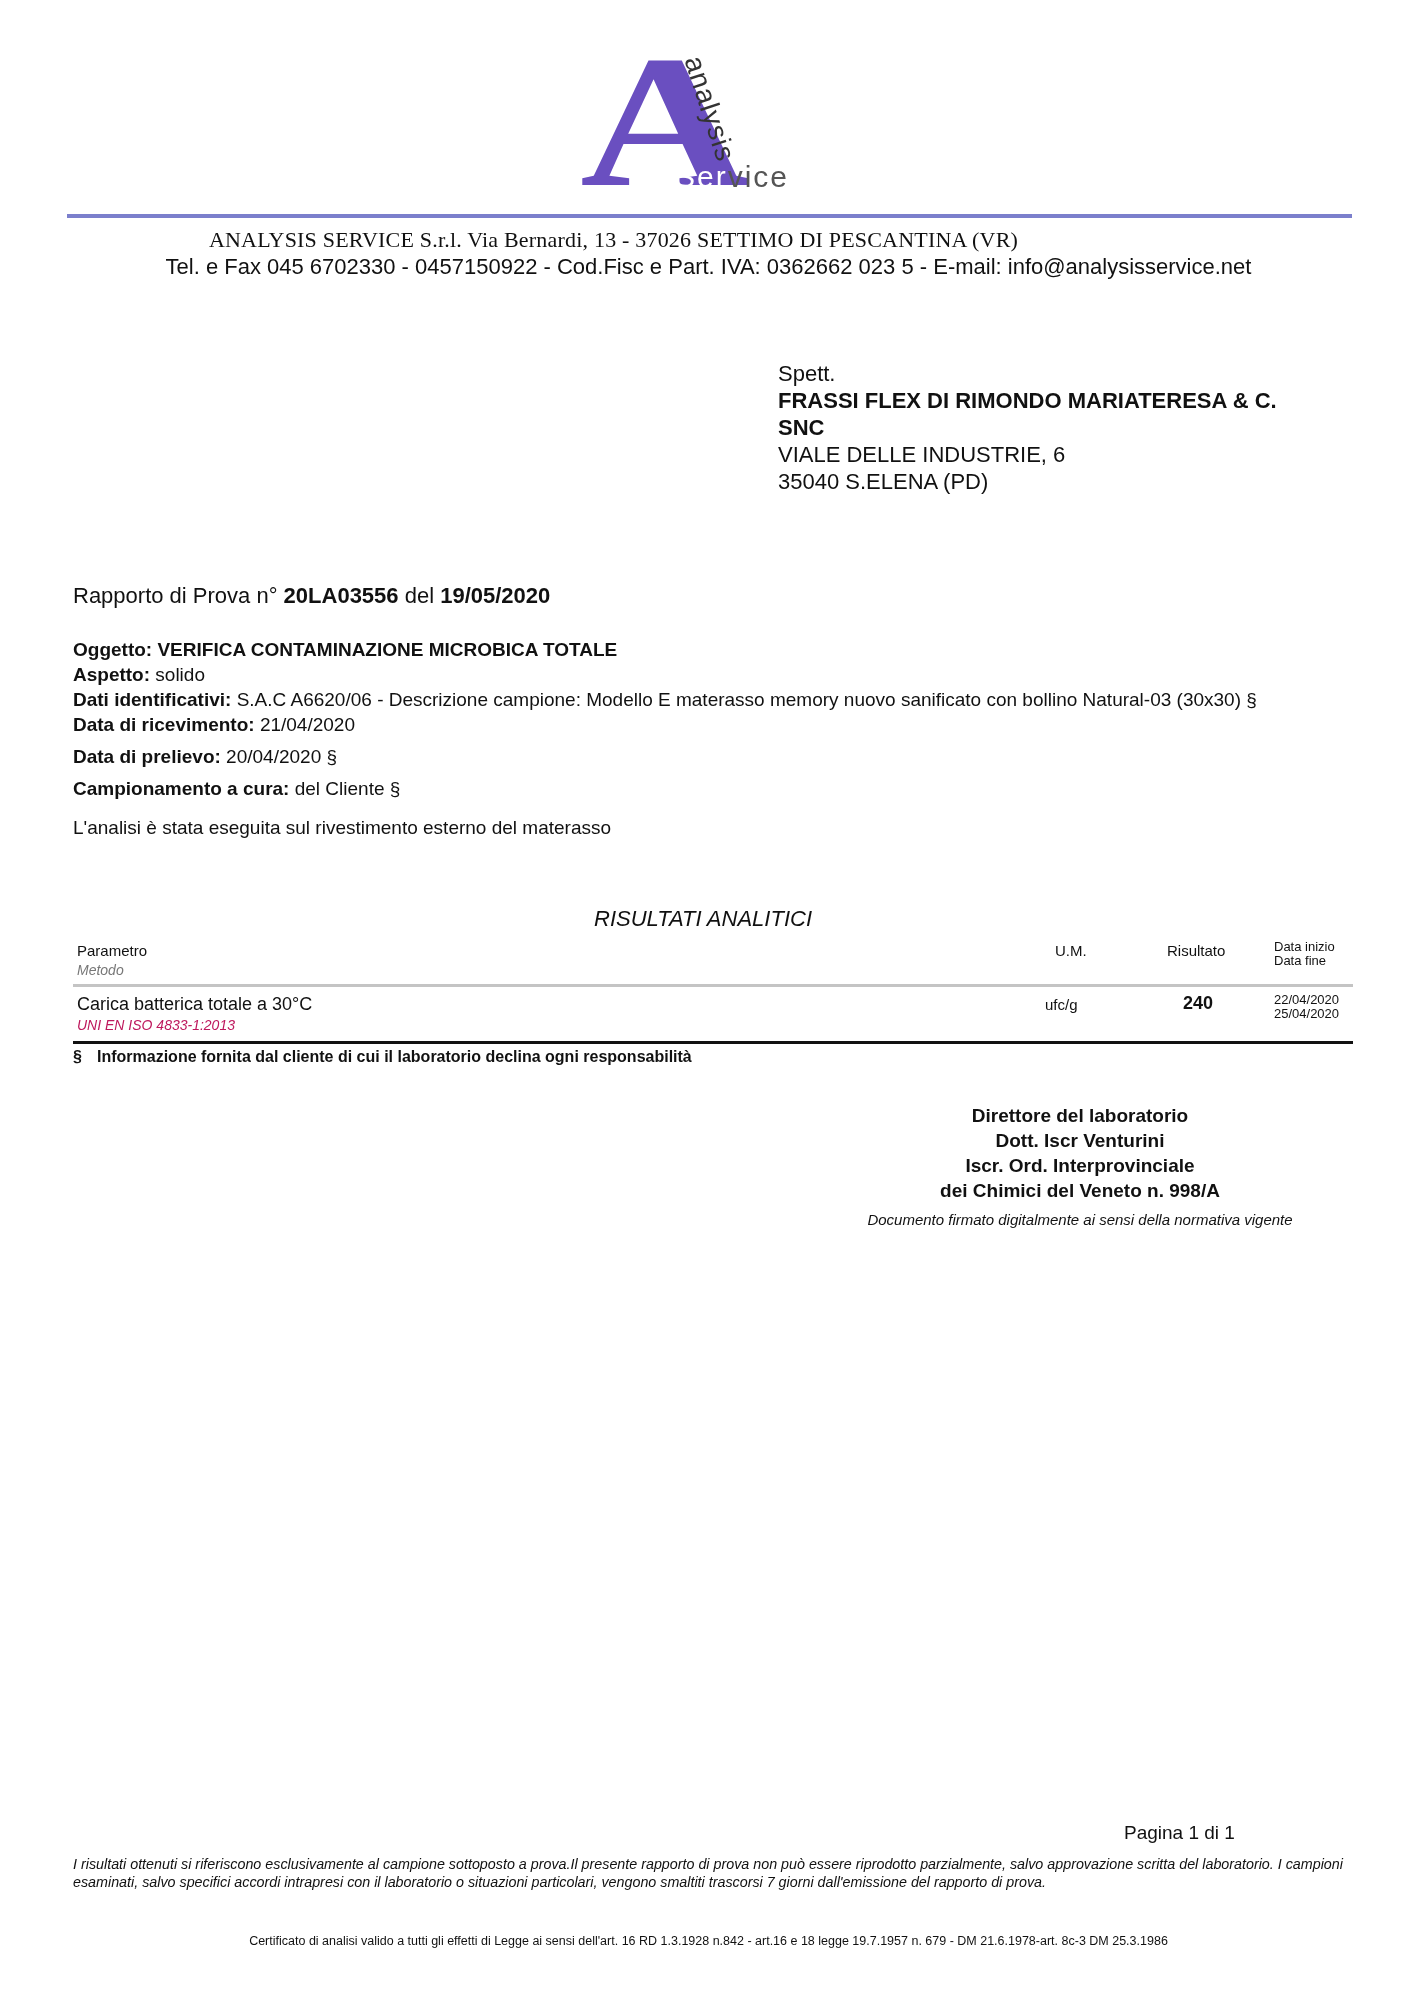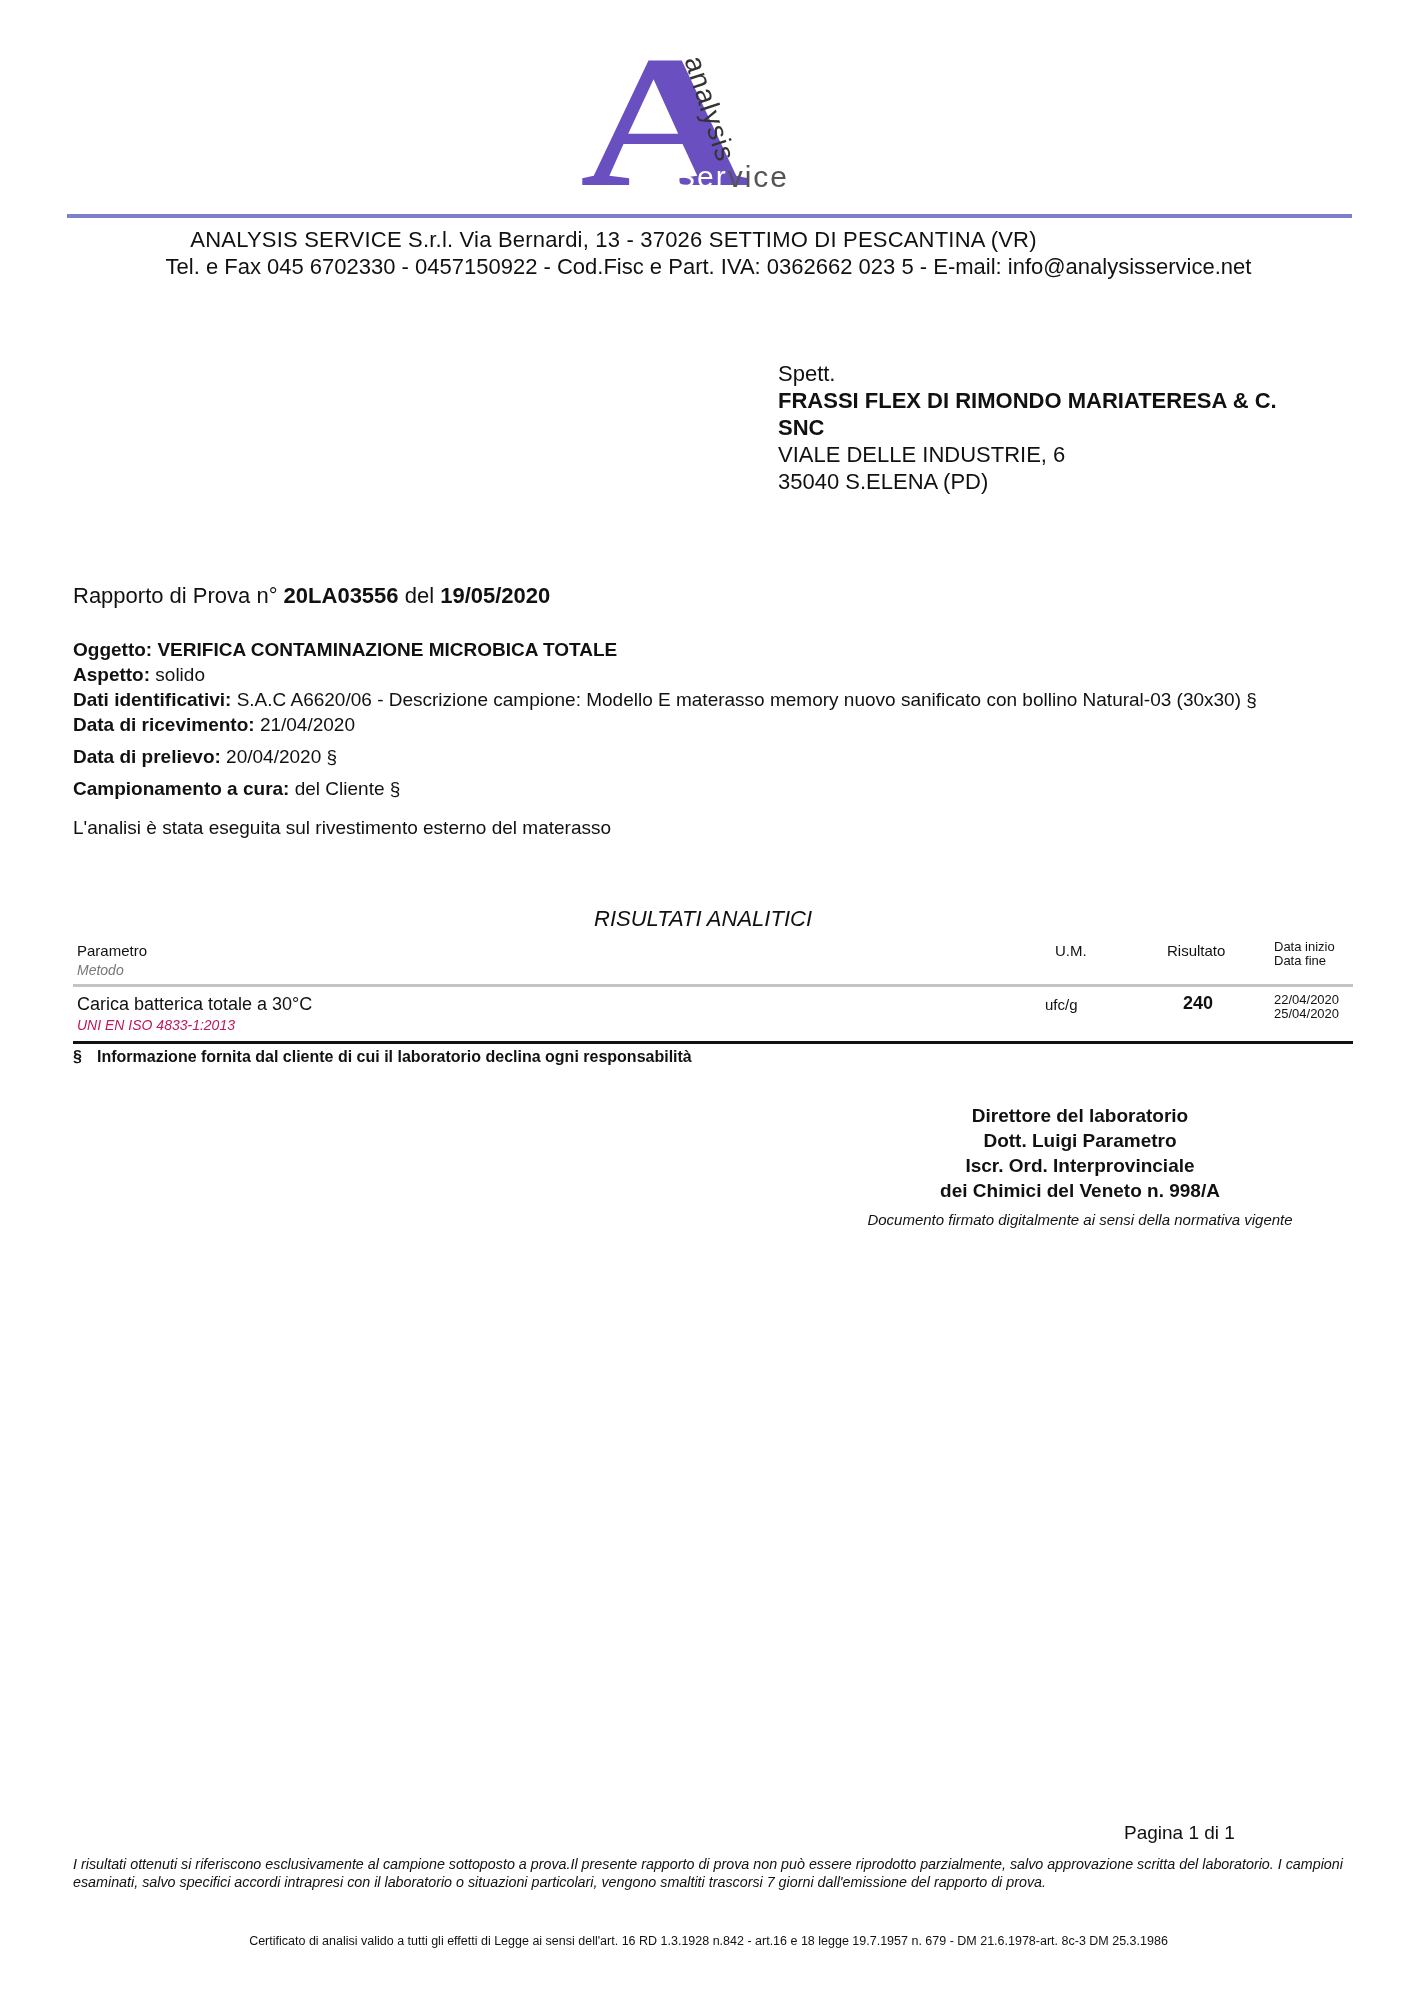--- a/index.html
+++ b/index.html
@@ -27,21 +27,21 @@
     position: absolute; left: 105px; top: 110px;
     font-family: "Liberation Sans", sans-serif; font-size: 30px; color: #555;
     letter-spacing: 2px; white-space: nowrap;
   }
   .logo-service .ser { color: #ffffff; }
 
   .header-rule { left: 67px; top: 214px; width: 1285px; height: 4px; background: #7b7fcc; }
 
   .company-line1 {
     left: 0; width: 1227px; top: 227px; text-align: center;
-    font-size: 22px; letter-spacing: 0.2px;
+    font-size: 22px; letter-spacing: 0.2px; font-family: Liberation Serif, serif;
   }
   .company-line2 {
     left: 0; width: 1417px; top: 254px; text-align: center;
     font-size: 22px;
   }
 
   .recipient { left: 778px; top: 360px; font-size: 22px; line-height: 27px; }
   .recipient .bold { font-weight: bold; }
 
   .report { left: 73px; top: 582px; width: 1290px; }
@@ -167,21 +167,21 @@
   </div>
 </div>
 <div class="abs tbl-bottom-rule"></div>
 
 <div class="abs footnote">
   <span class="sym">§</span><span>Informazione fornita dal cliente di cui il laboratorio declina ogni responsabilità</span>
 </div>
 
 <div class="abs signature">
   <div>Direttore del laboratorio</div>
-  <div>Dott. Luigi Parametro</div>
+  <div>Dott. Iscr Venturini</div>
   <div>Iscr. Ord. Interprovinciale</div>
   <div>dei Chimici del Veneto n. 998/A</div>
 </div>
 <div class="abs signature-note">Documento firmato digitalmente ai sensi della normativa vigente</div>
 
 <div class="abs page-number">Pagina 1 di 1</div>
 <div class="abs disclaimer">I risultati ottenuti si riferiscono esclusivamente al campione sottoposto a prova.Il presente rapporto di prova non può essere riprodotto parzialmente, salvo approvazione scritta del laboratorio. I campioni esaminati, salvo specifici accordi intrapresi con il laboratorio o situazioni particolari, vengono smaltiti trascorsi 7 giorni dall'emissione del rapporto di prova.</div>
 <div class="abs certificate">Certificato di analisi valido a tutti gli effetti di Legge ai sensi dell'art. 16 RD 1.3.1928 n.842 - art.16 e 18 legge 19.7.1957 n. 679 - DM 21.6.1978-art. 8c-3 DM 25.3.1986</div>
 
 </body></html>

